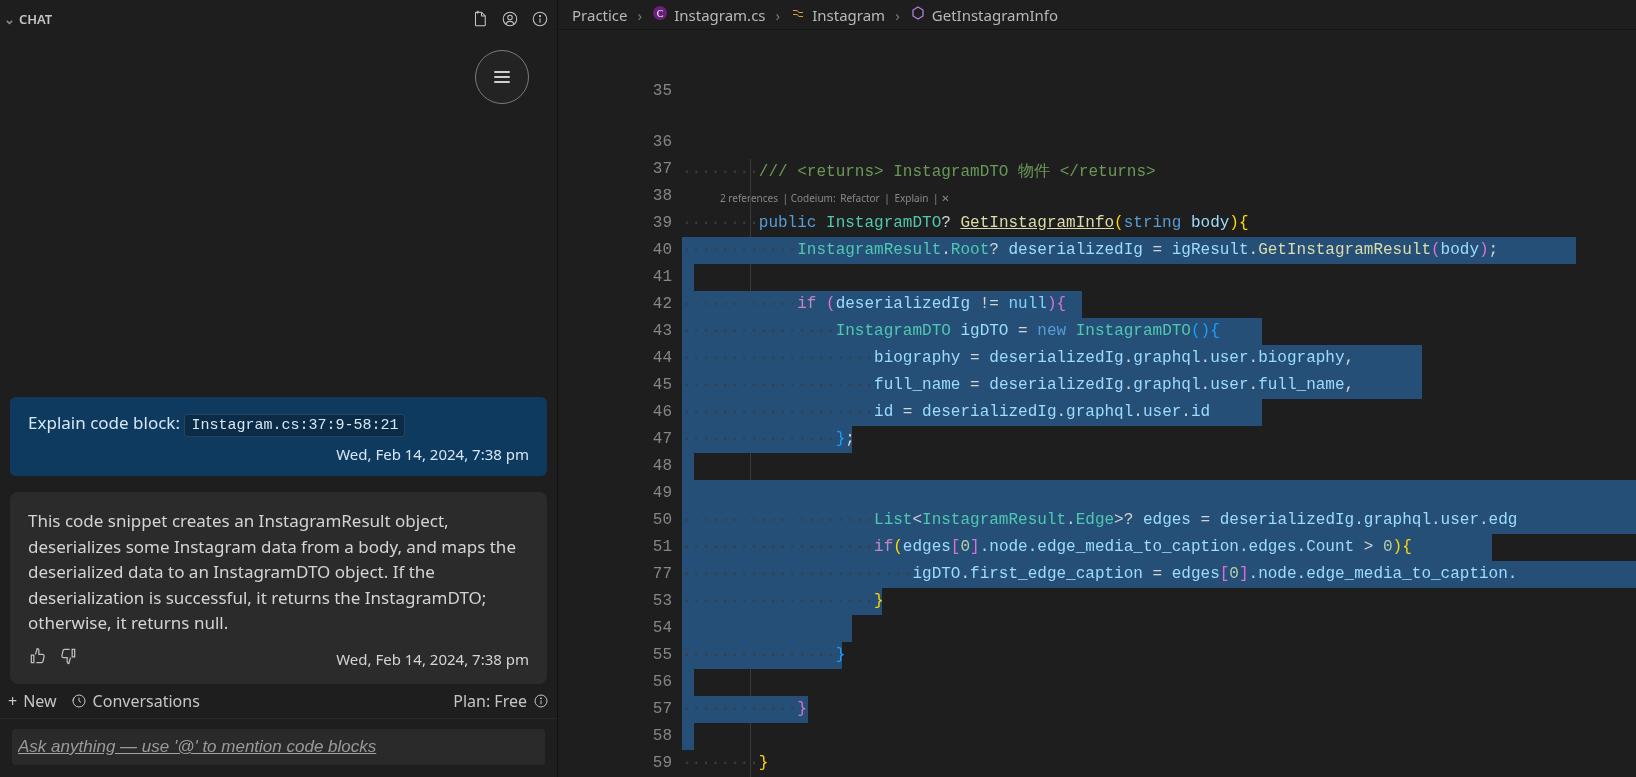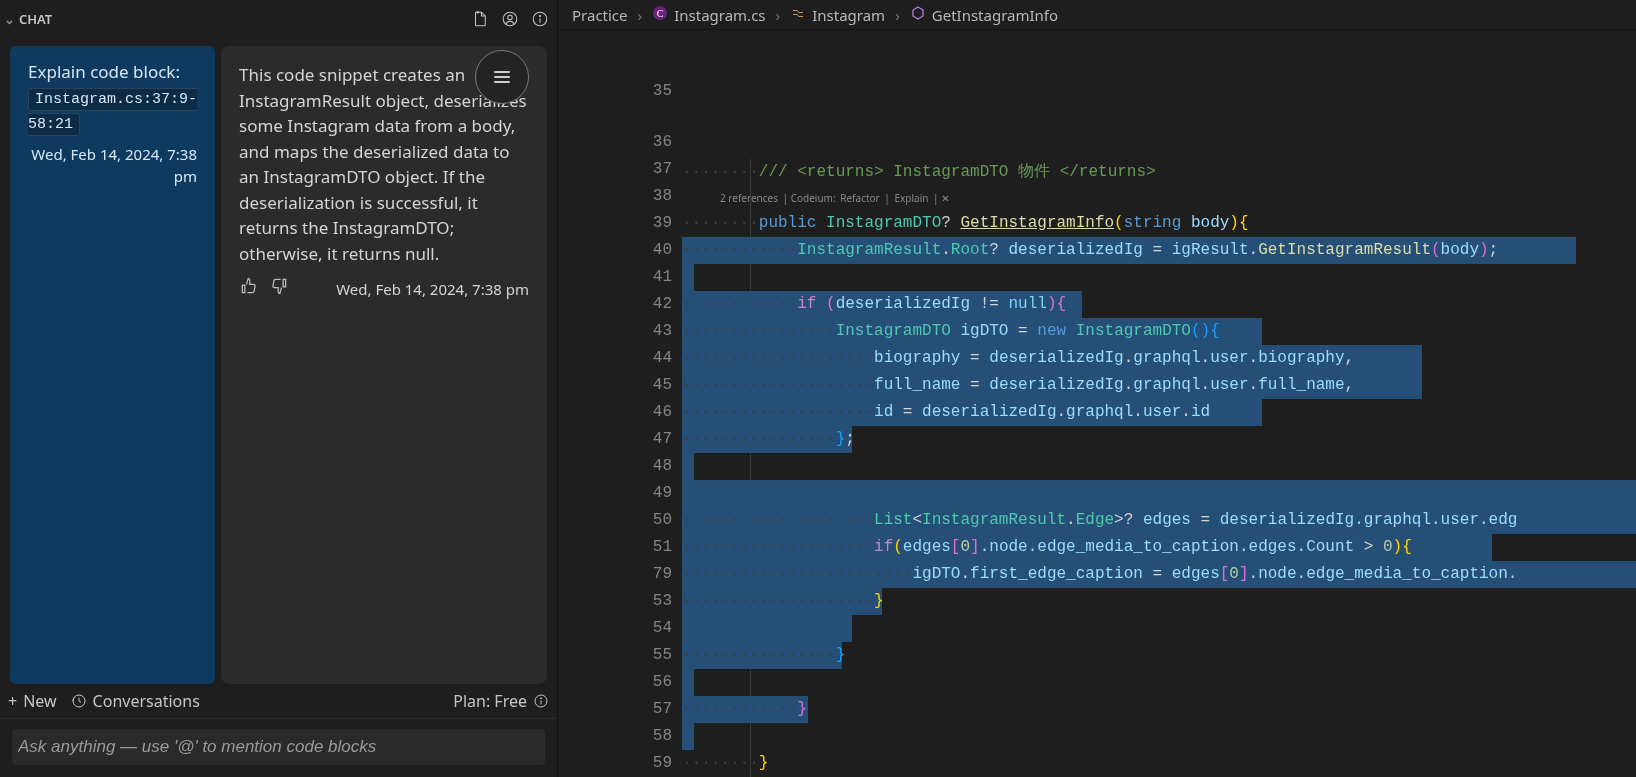--- a/index.html
+++ b/index.html
@@ -32,34 +32,34 @@
 
   
   .chat{width:558px;flex:0 0 558px;background:#1e1e1e;display:flex;flex-direction:column;border-right:1px solid #111;position:relative;}
   .chat-header{display:flex;align-items:center;justify-content:space-between;padding:8px 6px 6px 4px;color:#c5c5c5;font-size:13px;}
   .chat-header-left{display:flex;align-items:center;gap:4px;font-weight:600;}
   .chat-header-icons{display:flex;align-items:center;gap:8px;color:#c5c5c5;}
   .icon{display:inline-flex;align-items:center;justify-content:center;width:22px;height:22px;}
   .icon svg{width:18px;height:18px;stroke:#c5c5c5;fill:none;stroke-width:1.4;}
   .hamburger-circle{position:absolute;right:28px;top:50px;width:54px;height:54px;border-radius:50%;border:1.5px solid #7a7a7a;background:#232323;display:flex;align-items:center;justify-content:center;}
   .hamburger-circle svg{width:24px;height:24px;stroke:#cfcfcf;stroke-width:2;fill:none;stroke-linecap:round;}
-  .chat-body{flex:1 1 auto;padding:10px 10px 0 10px;display:flex;flex-direction:row;justify-content:flex-end;gap:6px;}
+  .chat-body{flex:1 1 auto;padding:10px 10px 0 10px;display:flex;flex-direction:column;justify-content:flex-end;gap:16px;}
   .msg-user{background:#0f3a5f;border-radius:6px;padding:14px 18px 10px 18px;color:#d6e6f5;font-size:17px;line-height:1.45;}
   .msg-user .code-chip{font-family:Consolas,"Courier New",monospace;background:rgba(0,0,0,.25);border:1px solid rgba(255,255,255,.12);border-radius:3px;padding:2px 6px;font-size:15px;}
   .msg-user .ts{color:#d6e6f5;font-size:15px;text-align:right;margin-top:8px;}
   .msg-assist{background:#2b2b2b;border-radius:8px;padding:16px 18px 12px 18px;color:#d4d4d4;font-size:17px;line-height:1.5;}
   .reactions{display:flex;align-items:center;justify-content:space-between;margin-top:10px;}
   .reactions .icons{display:flex;gap:10px;color:#bfbfbf;}
   .reactions .icons svg{width:20px;height:20px;stroke:#bfbfbf;fill:none;stroke-width:1.5;}
   .reactions .ts{color:#d4d4d4;font-size:15px;}
   .chat-footer{display:flex;align-items:center;justify-content:space-between;padding:6px 8px;color:#c5c5c5;font-size:16px;}
   .chat-footer .left{display:flex;align-items:center;gap:14px;}
   .chat-footer .left svg{width:16px;height:16px;stroke:#c5c5c5;fill:none;stroke-width:1.5;}
   .chat-input-wrap{border-top:1px solid #2a2a2a;padding:10px 12px 12px 12px;}
-  .chat-input{width:100%;background:#2a2a2a;border:none;outline:none;color:#5eead4;font-size:17px;font-style:italic;padding:8px 6px;border-radius:4px;}
+  .chat-input{width:100%;background:#2a2a2a;border:none;outline:none;color:#a3a3a3;font-size:17px;font-style:italic;padding:8px 6px;border-radius:4px;text-decoration:underline;}
   .chat-input::placeholder{color:#9a9a9a;font-style:italic;}
 
   
   .editor{flex:1 1 auto;display:flex;flex-direction:column;background:#1e1e1e;min-width:0;}
   .breadcrumbs{height:30px;background:#1e1e1e;display:flex;align-items:center;padding:0 14px;gap:8px;color:#b8b8b8;font-size:15px;border-bottom:1px solid #141414;}
   .bc-item{display:flex;align-items:center;gap:6px;white-space:nowrap;}
   .bc-sep{color:#777;margin:0 2px;}
   .bc-icon{display:inline-block;}
   .bc-icon svg{width:16px;height:16px;}
   .code-area{flex:1 1 auto;display:flex;overflow:hidden;background:#1e1e1e;position:relative;align-items:flex-end;}
@@ -236,21 +236,21 @@
       <div class="ln">42</div>
       <div class="ln">43</div>
       <div class="ln">44</div>
       <div class="ln">45</div>
       <div class="ln">46</div>
       <div class="ln">47</div>
       <div class="ln">48</div>
       <div class="ln">49</div>
       <div class="ln">50</div>
       <div class="ln">51</div>
-      <div class="ln">79</div>
+      <div class="ln">77</div>
       <div class="ln">53</div>
       <div class="ln">54</div>
       <div class="ln">55</div>
       <div class="ln">56</div>
       <div class="ln">57</div>
       <div class="ln">58</div>
       <div class="ln">59</div>
     </div>
 
     <div class="code">

